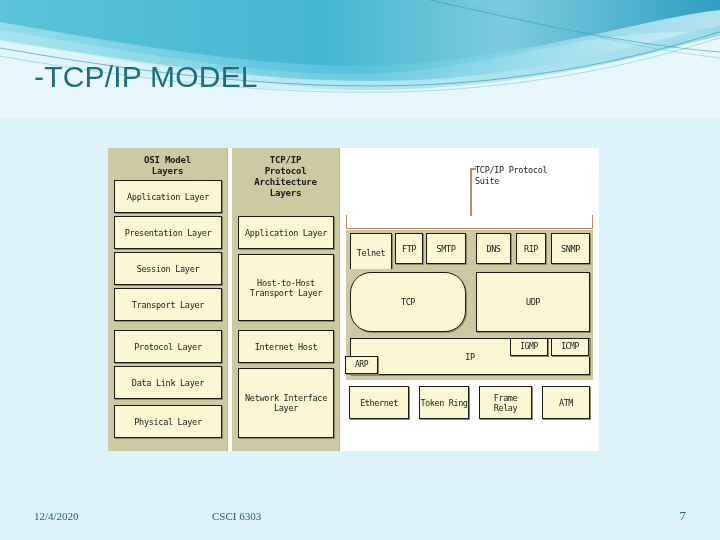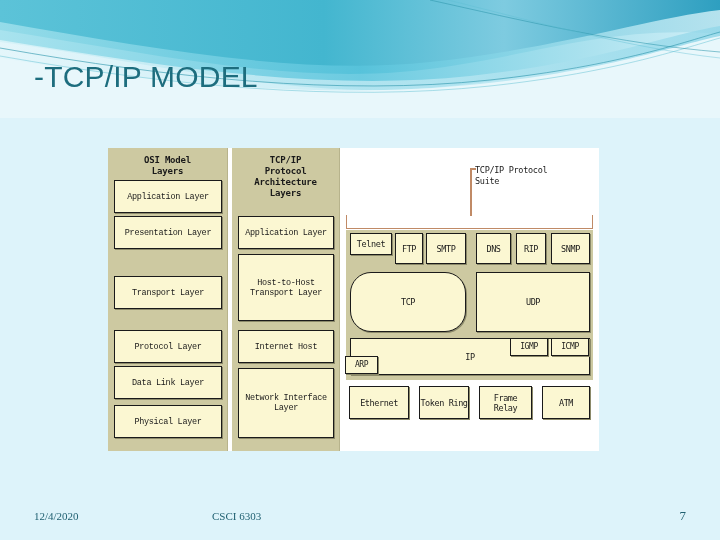--- a/index.html
+++ b/index.html
@@ -52,21 +52,20 @@
     position:absolute;
     background:#fbf7d2;
     border:1.5px solid #1a1a1a;
     box-shadow:1px 1px 0 #8c8a6a;
     box-sizing:border-box;
     display:flex;align-items:center;justify-content:center;
     text-align:center;
     color:#1a1a1a;
     font-size:8.5px;line-height:10px;
     letter-spacing:-.3px;
-    font-family:Liberation Mono, monospace;
   }
   #col-osi .lbox{left:6px;width:108px;}
   #col-tcp .lbox{left:6px;width:96px;}
 
   
   #suite-label{
     position:absolute;left:135px;top:17px;width:120px;
     font-size:8.5px;line-height:11px;color:#1a1a1a;letter-spacing:-.3px;
   }
   #suite-vline{position:absolute;left:130px;top:20px;width:2px;height:48px;background:#c08a66;}
@@ -136,21 +135,22 @@
 
 <div id="diagram">
 
   <div class="col" id="col-osi">
     <div class="col-head">
       <div>OSI Model</div>
       <div>Layers</div>
     </div>
     <div class="lbox" style="top:32px;height:33px;">Application Layer</div>
     <div class="lbox" style="top:68px;height:33px;">Presentation Layer</div>
-    <div class="lbox" style="top:128px;height:33px;">Transport Layer</div>
+    <div class="lbox" style="top:104px;height:33px;">Session Layer</div>
+    <div class="lbox" style="top:140px;height:33px;">Transport Layer</div>
     <div class="lbox" style="top:182px;height:33px;">Protocol Layer</div>
     <div class="lbox" style="top:218px;height:33px;">Data Link Layer</div>
     <div class="lbox" style="top:257px;height:33px;">Physical Layer</div>
   </div>
 
   <div class="col" id="col-tcp">
     <div class="col-head">
       <div>TCP/IP</div>
       <div>Protocol</div>
       <div>Architecture</div>
@@ -166,21 +166,21 @@
 
     <div id="suite-tick"></div>
     <div id="suite-vline"></div>
     <div id="suite-label">
       <div>TCP/IP Protocol</div>
       <div>Suite</div>
     </div>
     <div id="suite-bracket"></div>
 
     <div class="band" style="left:6px;top:82px;width:247px;height:39px;"></div>
-    <div class="pbox" style="left:10px;top:85px;width:42px;height:22px;">Telnet</div>
+    <div class="pbox" style="left:10px;top:85px;width:42px;height:39px;">Telnet</div>
     <div class="pbox" style="left:55px;top:85px;width:28px;height:31px;">FTP</div>
     <div class="pbox" style="left:86px;top:85px;width:40px;height:31px;">SMTP</div>
     <div class="pbox" style="left:136px;top:85px;width:35px;height:31px;">DNS</div>
     <div class="pbox" style="left:176px;top:85px;width:30px;height:31px;">RIP</div>
     <div class="pbox" style="left:211px;top:85px;width:39px;height:31px;">SNMP</div>
 
     <div class="band" style="left:6px;top:121px;width:247px;height:66px;"></div>
     <div class="pbox" style="left:10px;top:124px;width:116px;height:60px;border-radius:21px;">TCP</div>
     <div class="pbox" style="left:136px;top:124px;width:114px;height:60px;">UDP</div>
 

